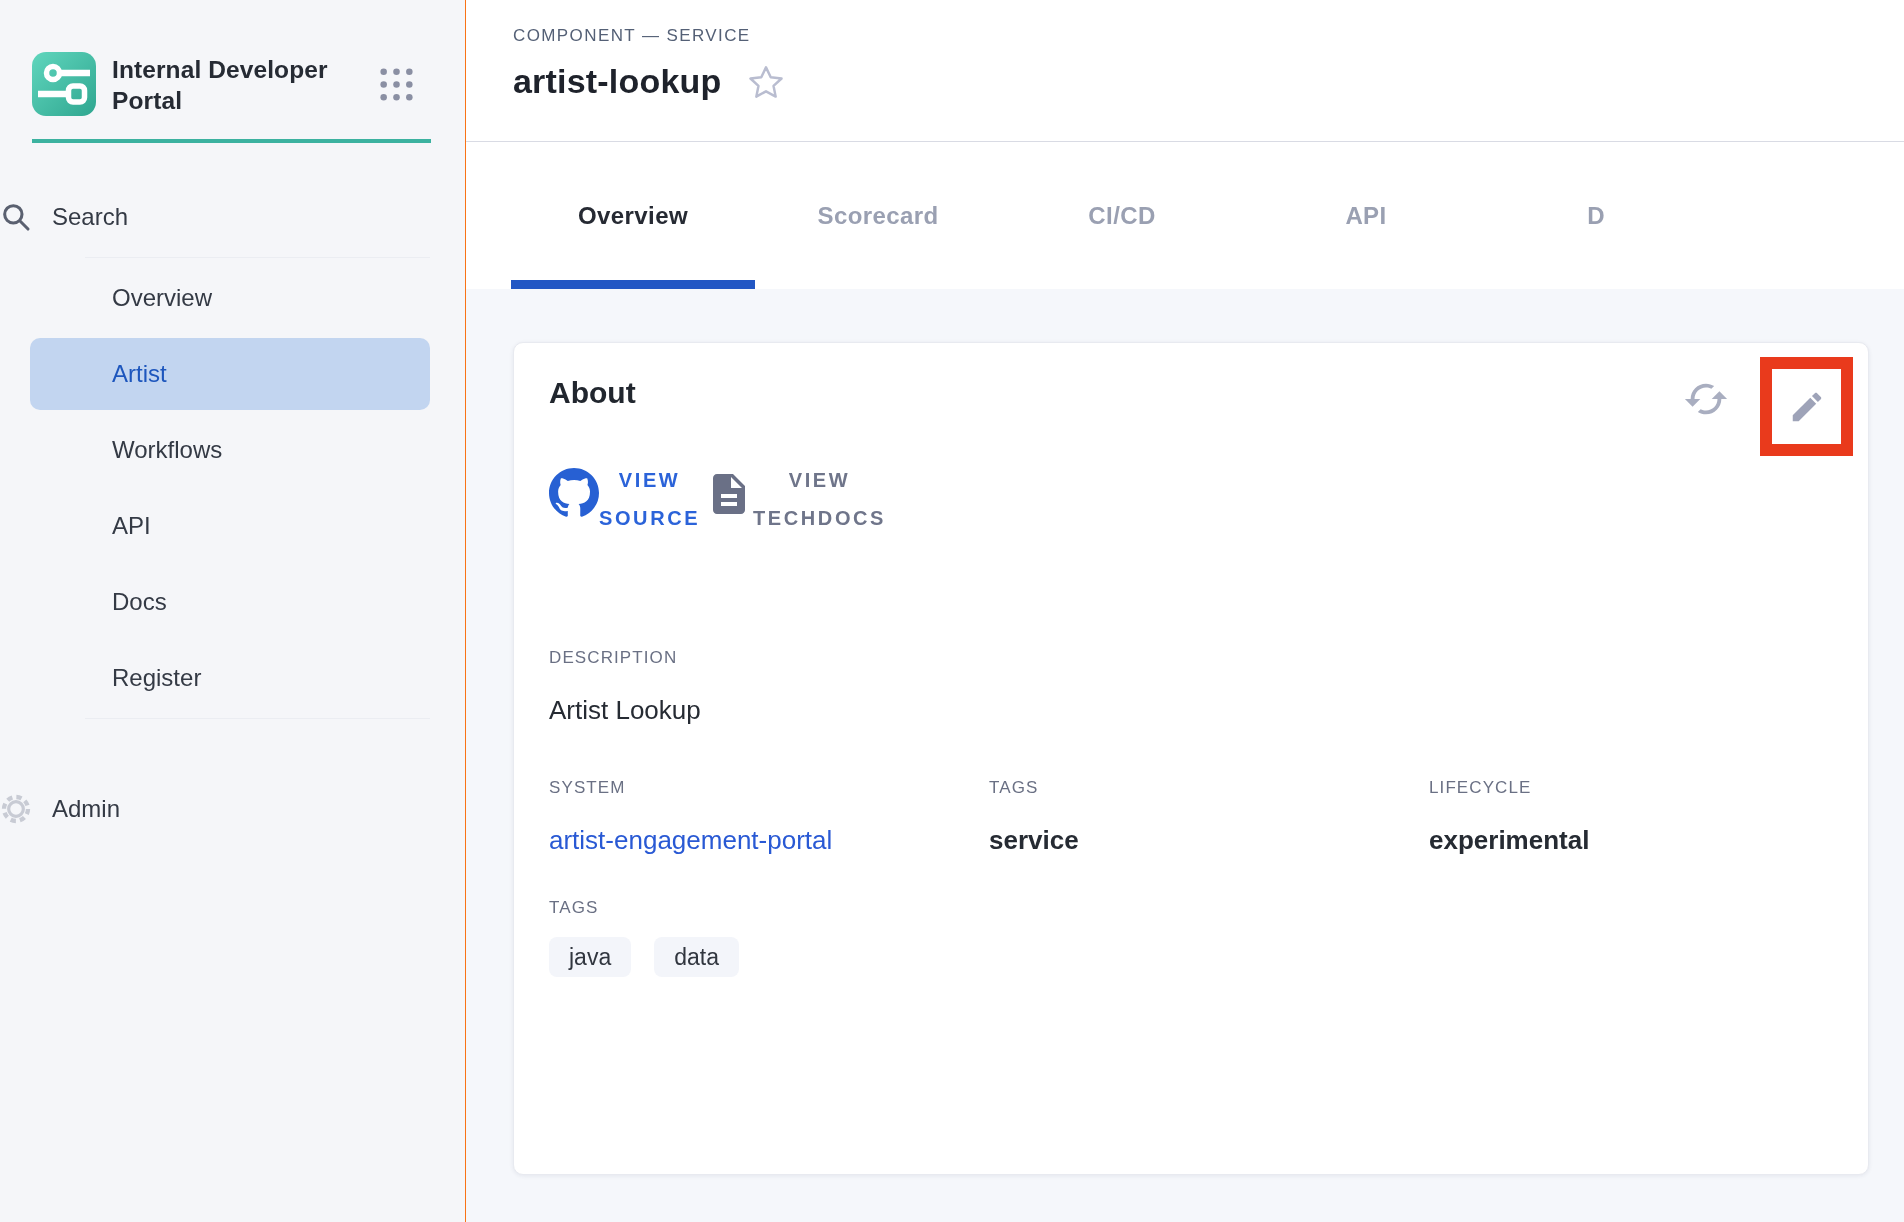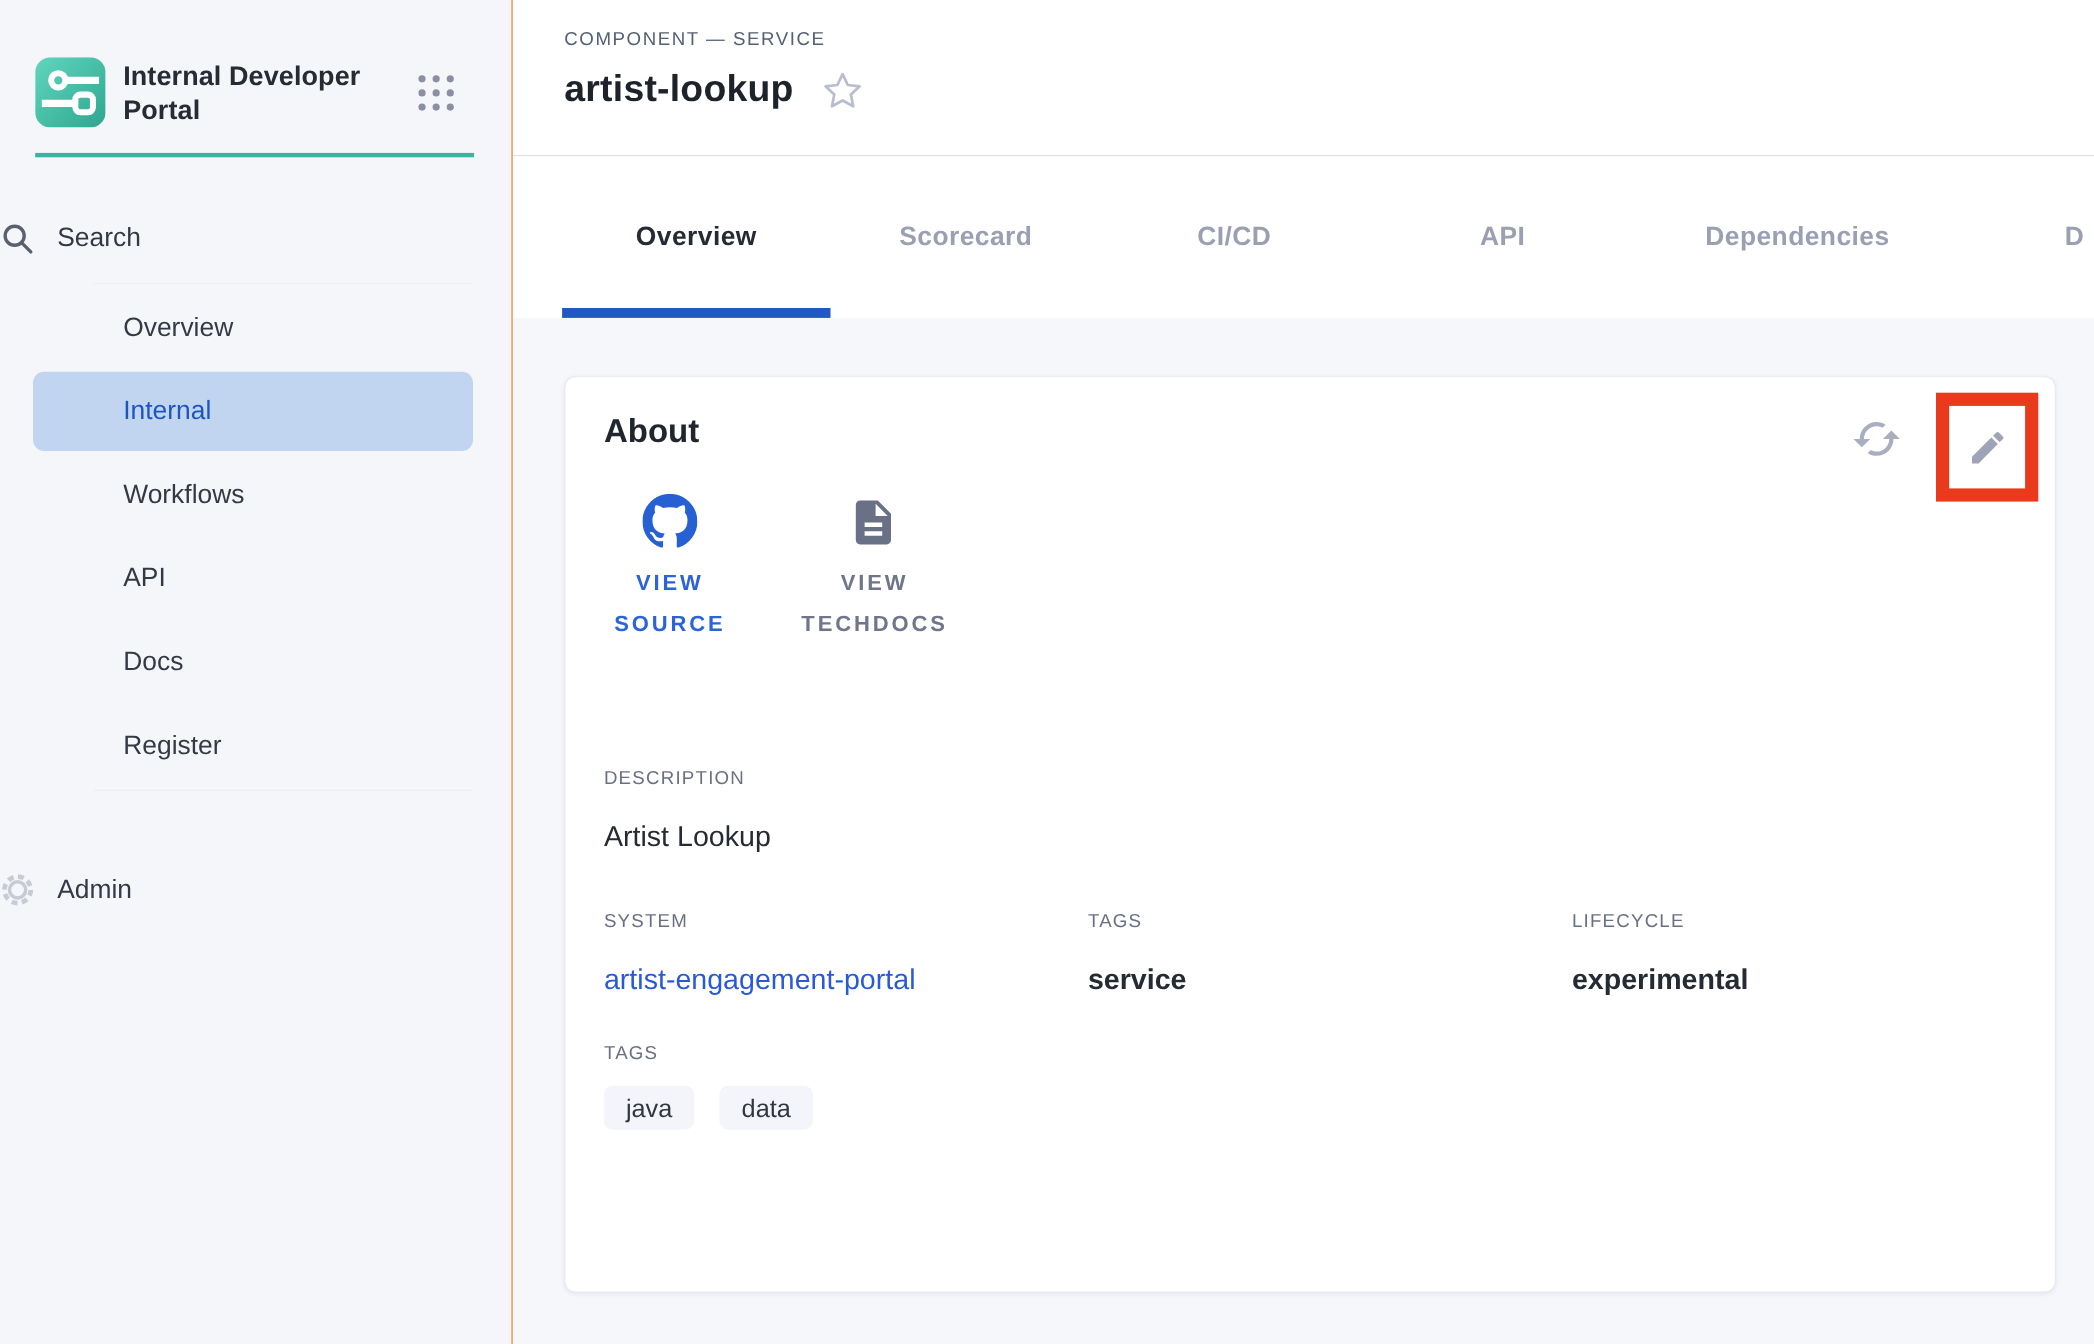--- a/index.html
+++ b/index.html
@@ -83,21 +83,21 @@
   }
   .annotation-box {
     position: absolute; top: 14px; right: 15px; width: 93px; height: 99px;
     border: 12px solid #e93a1c; background: #fff;
     display: flex; align-items: center; justify-content: center;
   }
   .edit-btn { background: none; border: none; cursor: pointer; padding: 0; width: 38px; height: 38px; }
 
   .links-row { display: flex; margin-top: 36px; margin-left: 0; }
   .iconlink {
-    display: flex; flex-direction: column; align-items: center; text-decoration: none;
+    display: flex; flex-direction: row; align-items: center; text-decoration: none;
     cursor: pointer;
   }
   .iconlink .il-icon { width: 50px; height: 50px; }
   .iconlink .il-text {
     margin-top: 12px; text-align: center; font-size: 20px; font-weight: 700;
     letter-spacing: 2.6px; line-height: 38px;
   }
   .iconlink.blue { width: 120px; }
   .iconlink.blue .il-text { color: #2b63d9; }
   .iconlink.gray { width: 180px; margin-left: 36px; }
@@ -171,21 +171,21 @@
           </svg>
         </span>
         <span>Search</span>
       </div>
       <div class="sb-divider"></div>
 
       <div class="nav-row plain">
         <span>Overview</span>
       </div>
       <div class="nav-row active-pill">
-        <span>Internal</span>
+        <span>Artist</span>
       </div>
       <div class="nav-row plain">
         <span>Workflows</span>
       </div>
       <div class="nav-row plain">
         <span>API</span>
       </div>
       <div class="nav-row plain">
         <span>Docs</span>
       </div>
@@ -230,23 +230,20 @@
         <div class="tab-underline"></div>
       </div>
       <div class="tab" style="width:246px">
         <span>Scorecard</span>
       </div>
       <div class="tab" style="width:242px">
         <span>CI/CD</span>
       </div>
       <div class="tab" style="width:246px">
         <span>API</span>
-      </div>
-      <div class="tab" style="width:290px">
-        <span>Dependencies</span>
       </div>
       <div class="tab" style="width:214px">
         <span>D</span>
       </div>
     </div>
 
     <div class="content">
       <section class="card">
 
         <h2 class="card-title">About</h2>

